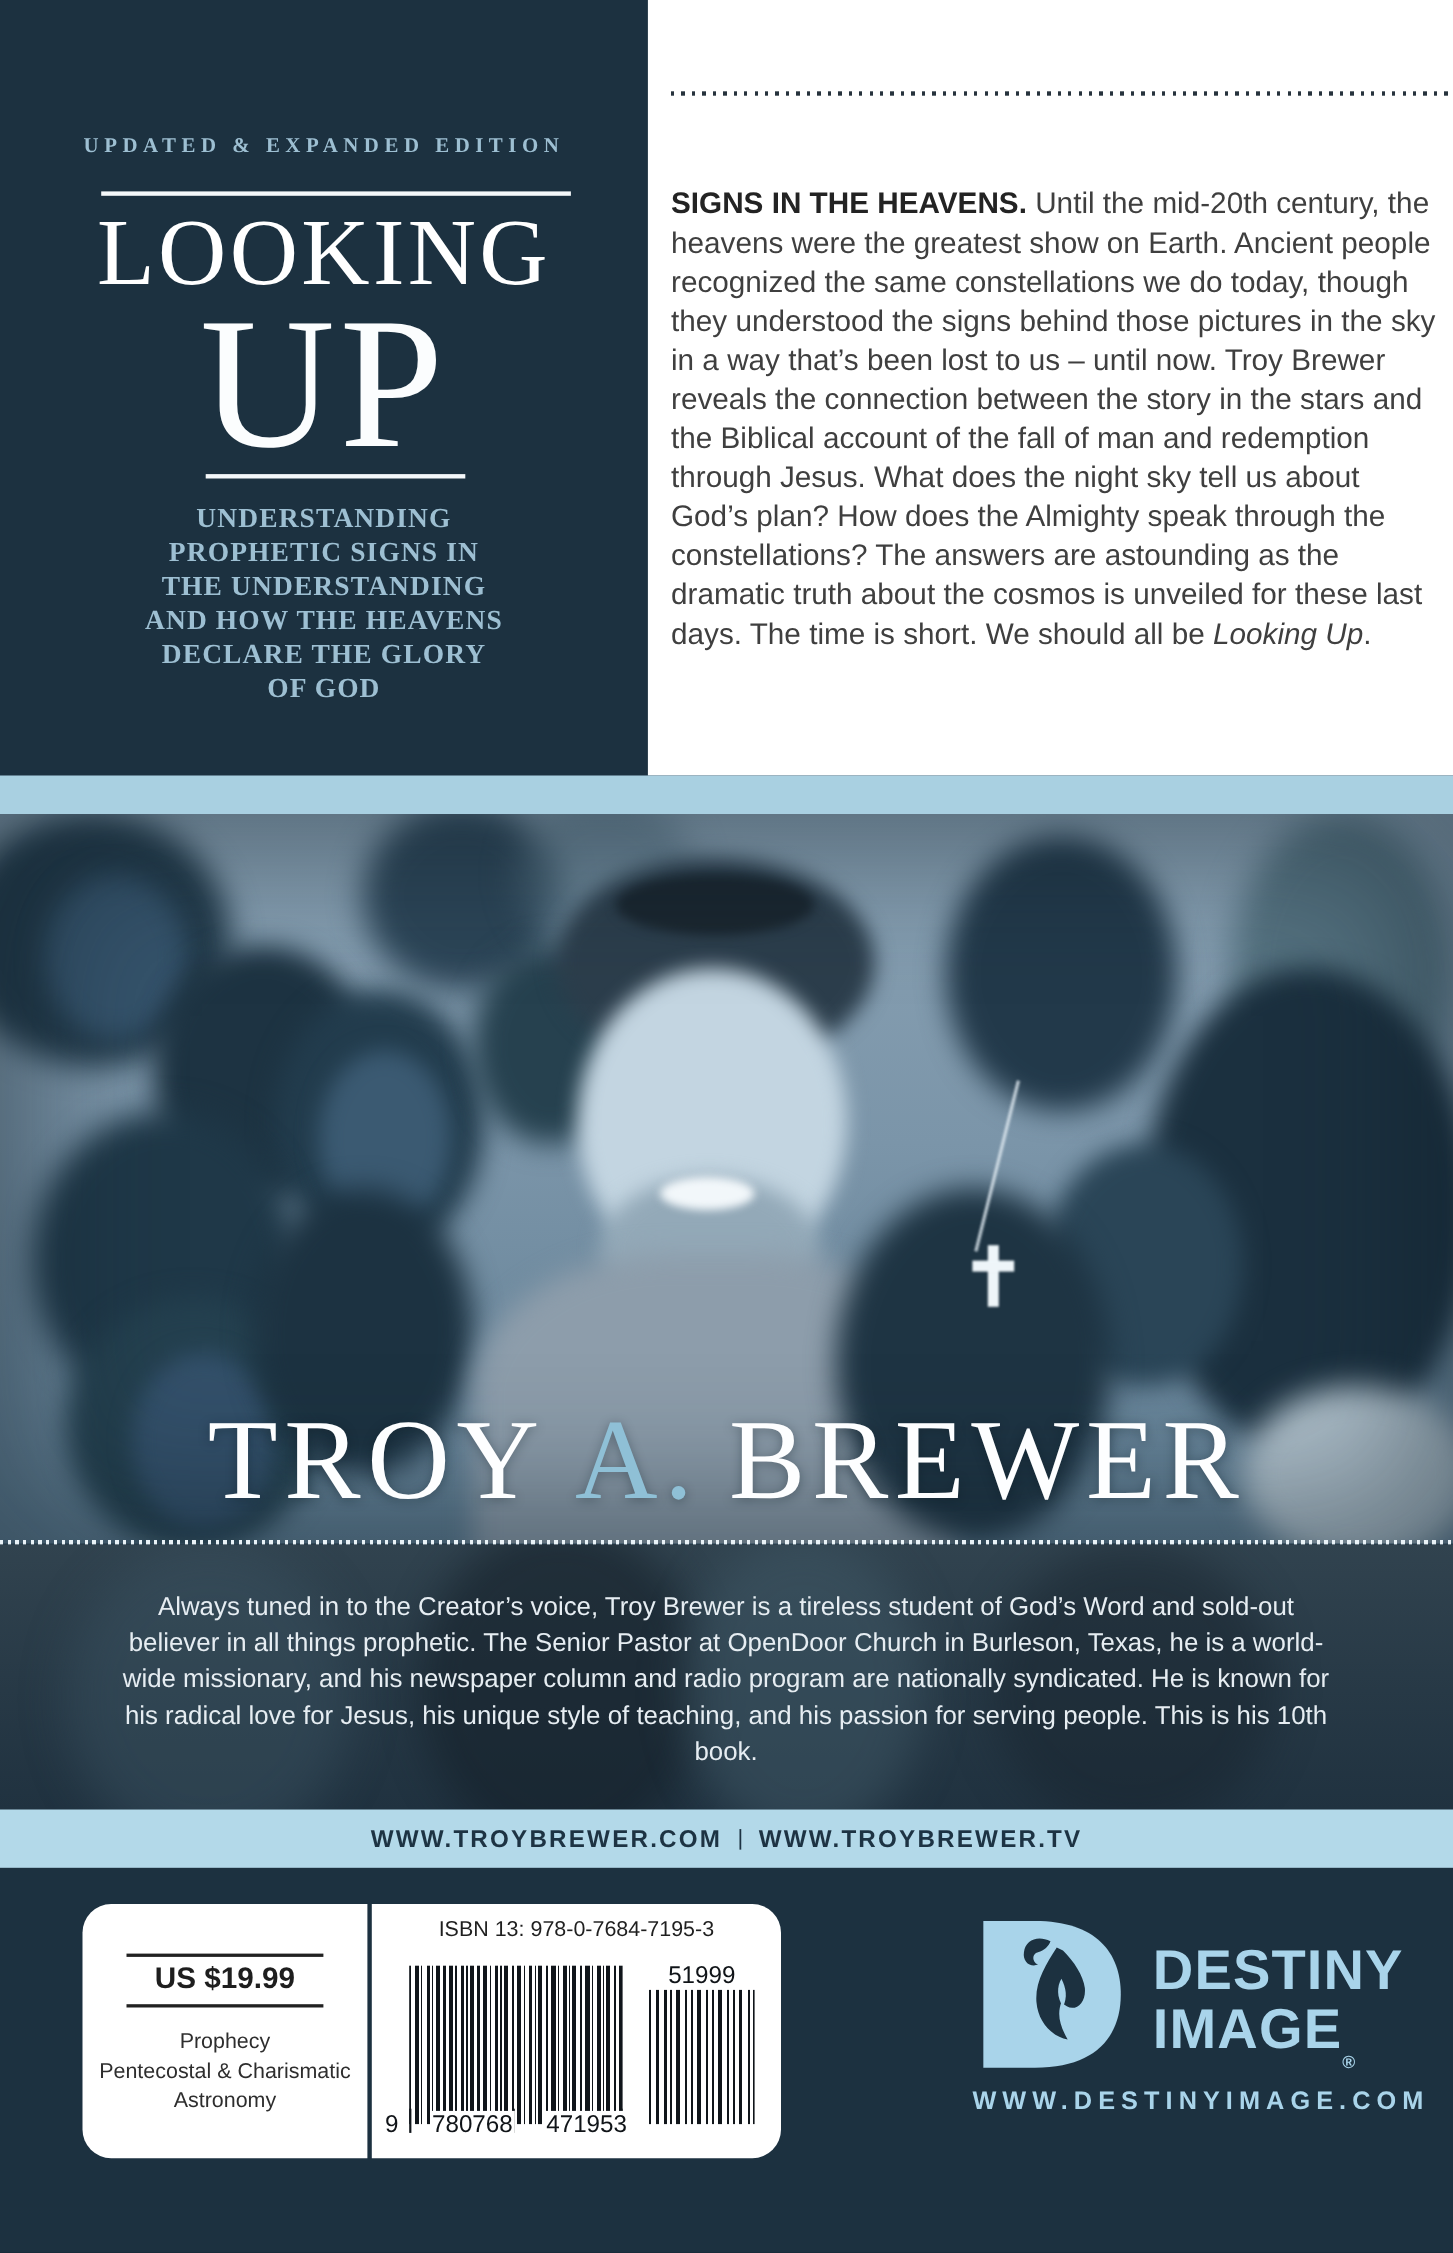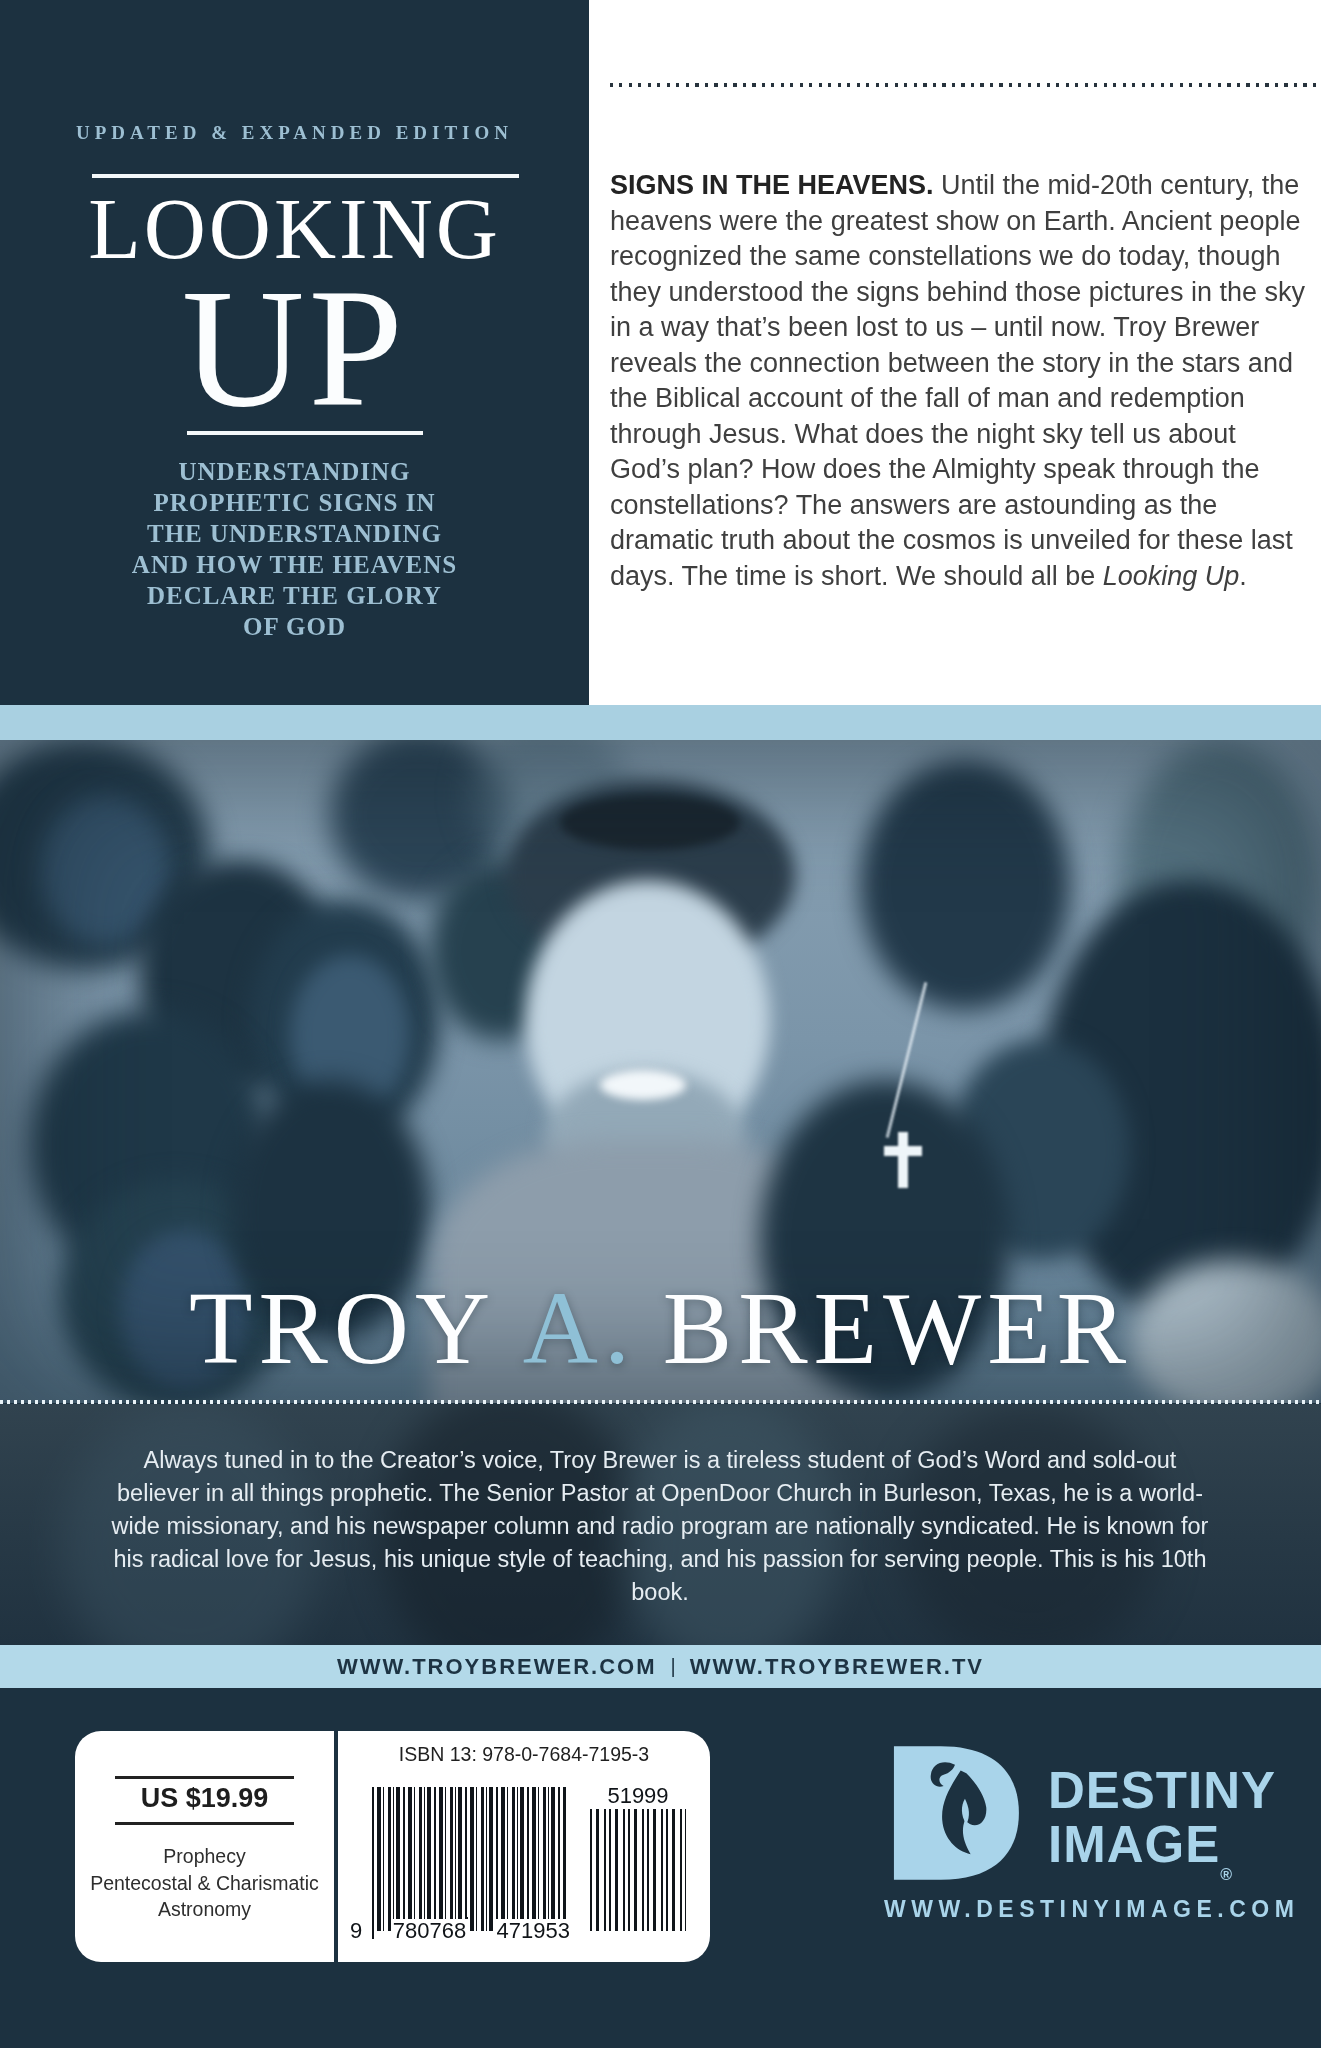--- a/index.html
+++ b/index.html
@@ -51,21 +51,21 @@
         background:repeating-linear-gradient(90deg,#e9f2f7 0 3px,transparent 3px 7px);}
 
   
   .bio{position:absolute;left:0;top:1404px;width:1321px;height:241px;overflow:hidden;
        background:linear-gradient(180deg,#31434f 0%,#273946 55%,#203240 100%);padding-left:20px;}
   .bio .blob{position:absolute;border-radius:50%;}
   .bio-text{position:absolute;left:110px;width:1100px;top:16px;text-align:center;
        font-size:23.5px;line-height:33px;color:#e6edf2;z-index:3;}
 
   
-  .urlbar{position:absolute;left:0;top:1645px;width:100%;height:43px;background:#b3d9e9;
+  .urlbar{position:absolute;left:0;top:1645px;width:100%;height:53px;background:#b3d9e9;
        display:flex;align-items:center;justify-content:center;z-index:5;}
   .urlbar .u{font-size:22px;font-weight:700;letter-spacing:2px;color:#1d3343;}
   .urlbar .sep{margin:0 14px;font-size:20px;color:#1d3343;font-weight:400;}
 
   
   .bottom{position:absolute;left:0;top:1698px;width:1321px;height:350px;background:#1c3140;}
   .retail{position:absolute;left:75px;top:33px;width:635px;height:231px;display:flex;}
   .pricebox{position:relative;width:259px;background:#ffffff;border-radius:26px 0 0 26px;}
   .boxdivider{width:4px;background:#1c3140;}
   .bcbox{position:relative;flex:1;background:#ffffff;border-radius:0 26px 26px 0;}

